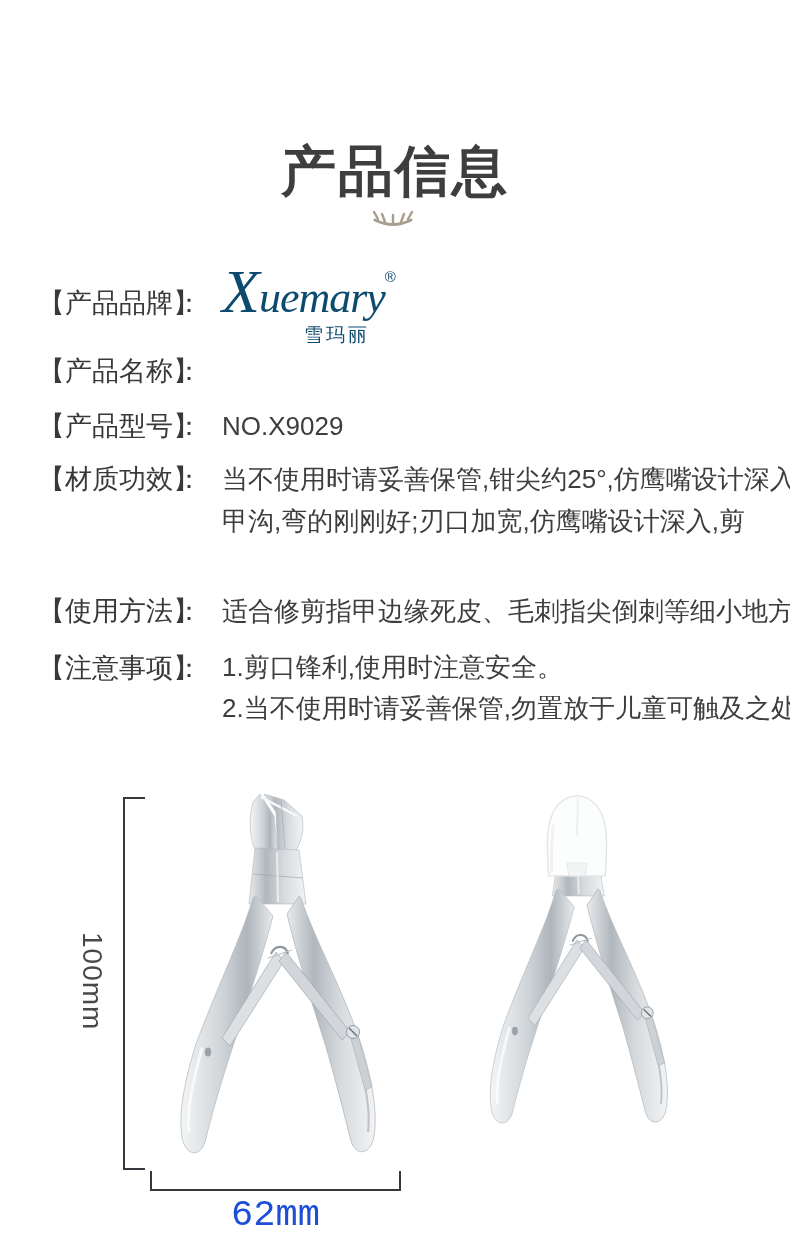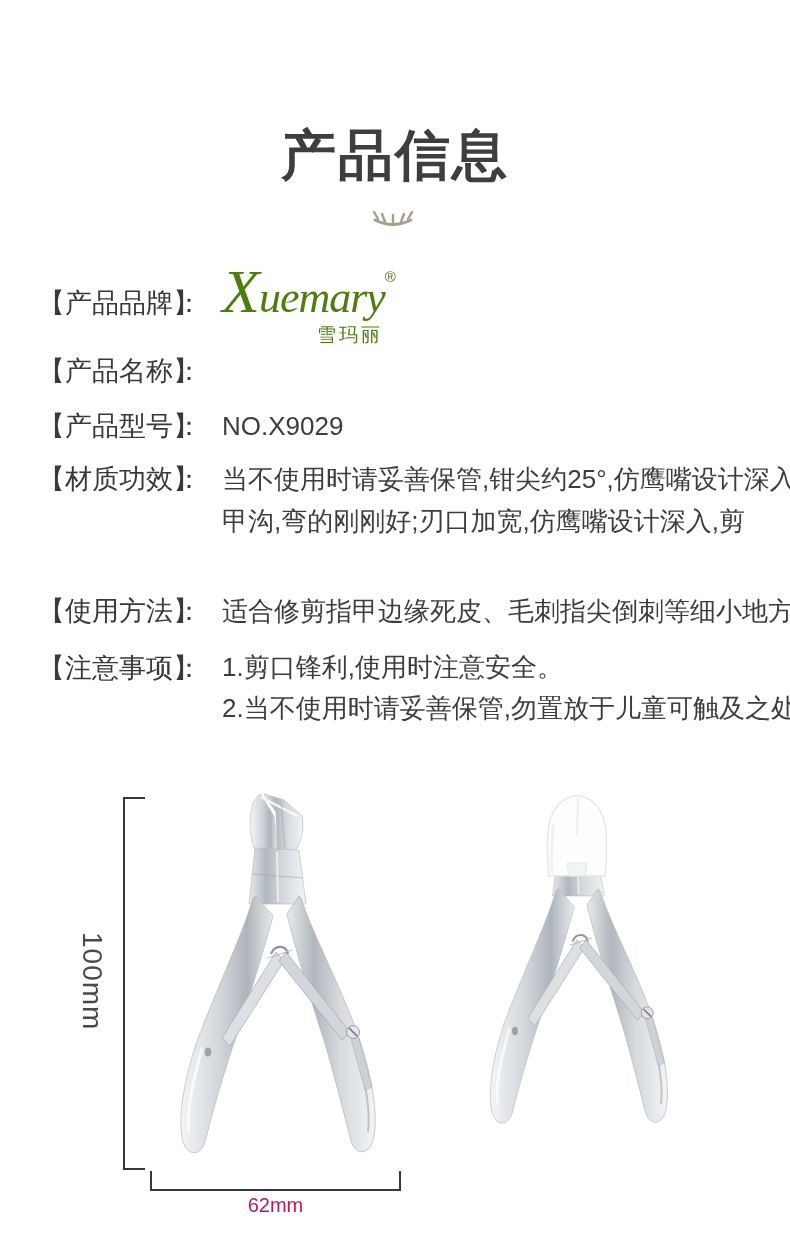--- a/index.html
+++ b/index.html
@@ -3,40 +3,40 @@
 <meta charset="utf-8">
 <style>
   * { margin:0; padding:0; box-sizing:border-box; }
   html,body { background:#ffffff; }
   .page {
     position:relative; width:790px; height:1252px; margin:0 auto;
     background:#ffffff; overflow:hidden;
     font-family:"Liberation Sans", sans-serif; color:#3a3b3d;
   }
   .title {
-    position:absolute; top:124px; left:0; width:100%;
+    position:absolute; top:140px; left:0; width:100%;
     text-align:center; font-size:55px; font-weight:bold;
     letter-spacing:2px; line-height:62px; color:#3d3e40;
   }
   .lash { position:absolute; left:371px; top:204px; width:44px; height:28px; }
 
   .row { position:absolute; left:38px; display:flex; align-items:flex-start; }
   .row-label { flex:none; width:134px; font-size:27px; line-height:42px; white-space:nowrap; color:#39393b; }
   .row-colon { flex:none; width:50px; font-size:26px; line-height:42px; text-indent:4px; color:#39393b; }
   .row-value { font-size:26px; line-height:42px; color:#3c3d3f; white-space:nowrap; }
   .row-notes .row-value div { line-height:41px; }
 
   .row-brand { top:282px; }
   .row-name { top:350px; }
   .row-model { top:405px; }
   .row-material { top:458px; }
   .row-usage { top:590px; }
   .row-notes { top:647px; }
 
-  .logo { margin-top:-26px; color:#4d7c0f;text-align:center; }
+  .logo { margin-top:-26px; color:#0c4a6e; }
   .logo-line { white-space:nowrap; }
   .logo-script {
     display:inline-block; font-family:"Liberation Serif", serif;
     font-style:italic; font-size:44px; line-height:56px; letter-spacing:-1px;
   }
   .logo-script::first-letter { font-size:62px; }
   .logo-reg { display:inline-block; font-size:15px; vertical-align:30px; font-style:normal; }
   .logo-cn { margin:-12px 0 0 82px; font-size:19px; font-weight:normal; letter-spacing:3px; }
 
   .figure { position:absolute; left:0; top:770px; width:790px; height:482px; }
@@ -50,21 +50,21 @@
   .dim-h       { left:150px; top:419px;  width:251px; height:2px; }
   .dim-h-tl    { left:150px; top:401px;  width:2px;  height:20px; }
   .dim-h-tr    { left:399px; top:401px;  width:2px;  height:20px; }
   .dim-v-label {
     position:absolute; left:76px; top:162px;
     writing-mode:vertical-rl; text-orientation:mixed;
     font-size:28px; letter-spacing:1px; color:#47494c;
   }
   .dim-h-label {
     position:absolute; left:150px; top:424px; width:251px;
-    text-align:center; font-size:20px; color:#be185d;
+    text-align:center; font-size:37px; color:#1d4ed8;font-family:Liberation Mono, monospace;
   }
 </style>
 </head>
 <body>
 
 <div class="page">
 
   <h1 class="title">产品信息</h1>
 
   <div class="lash">

